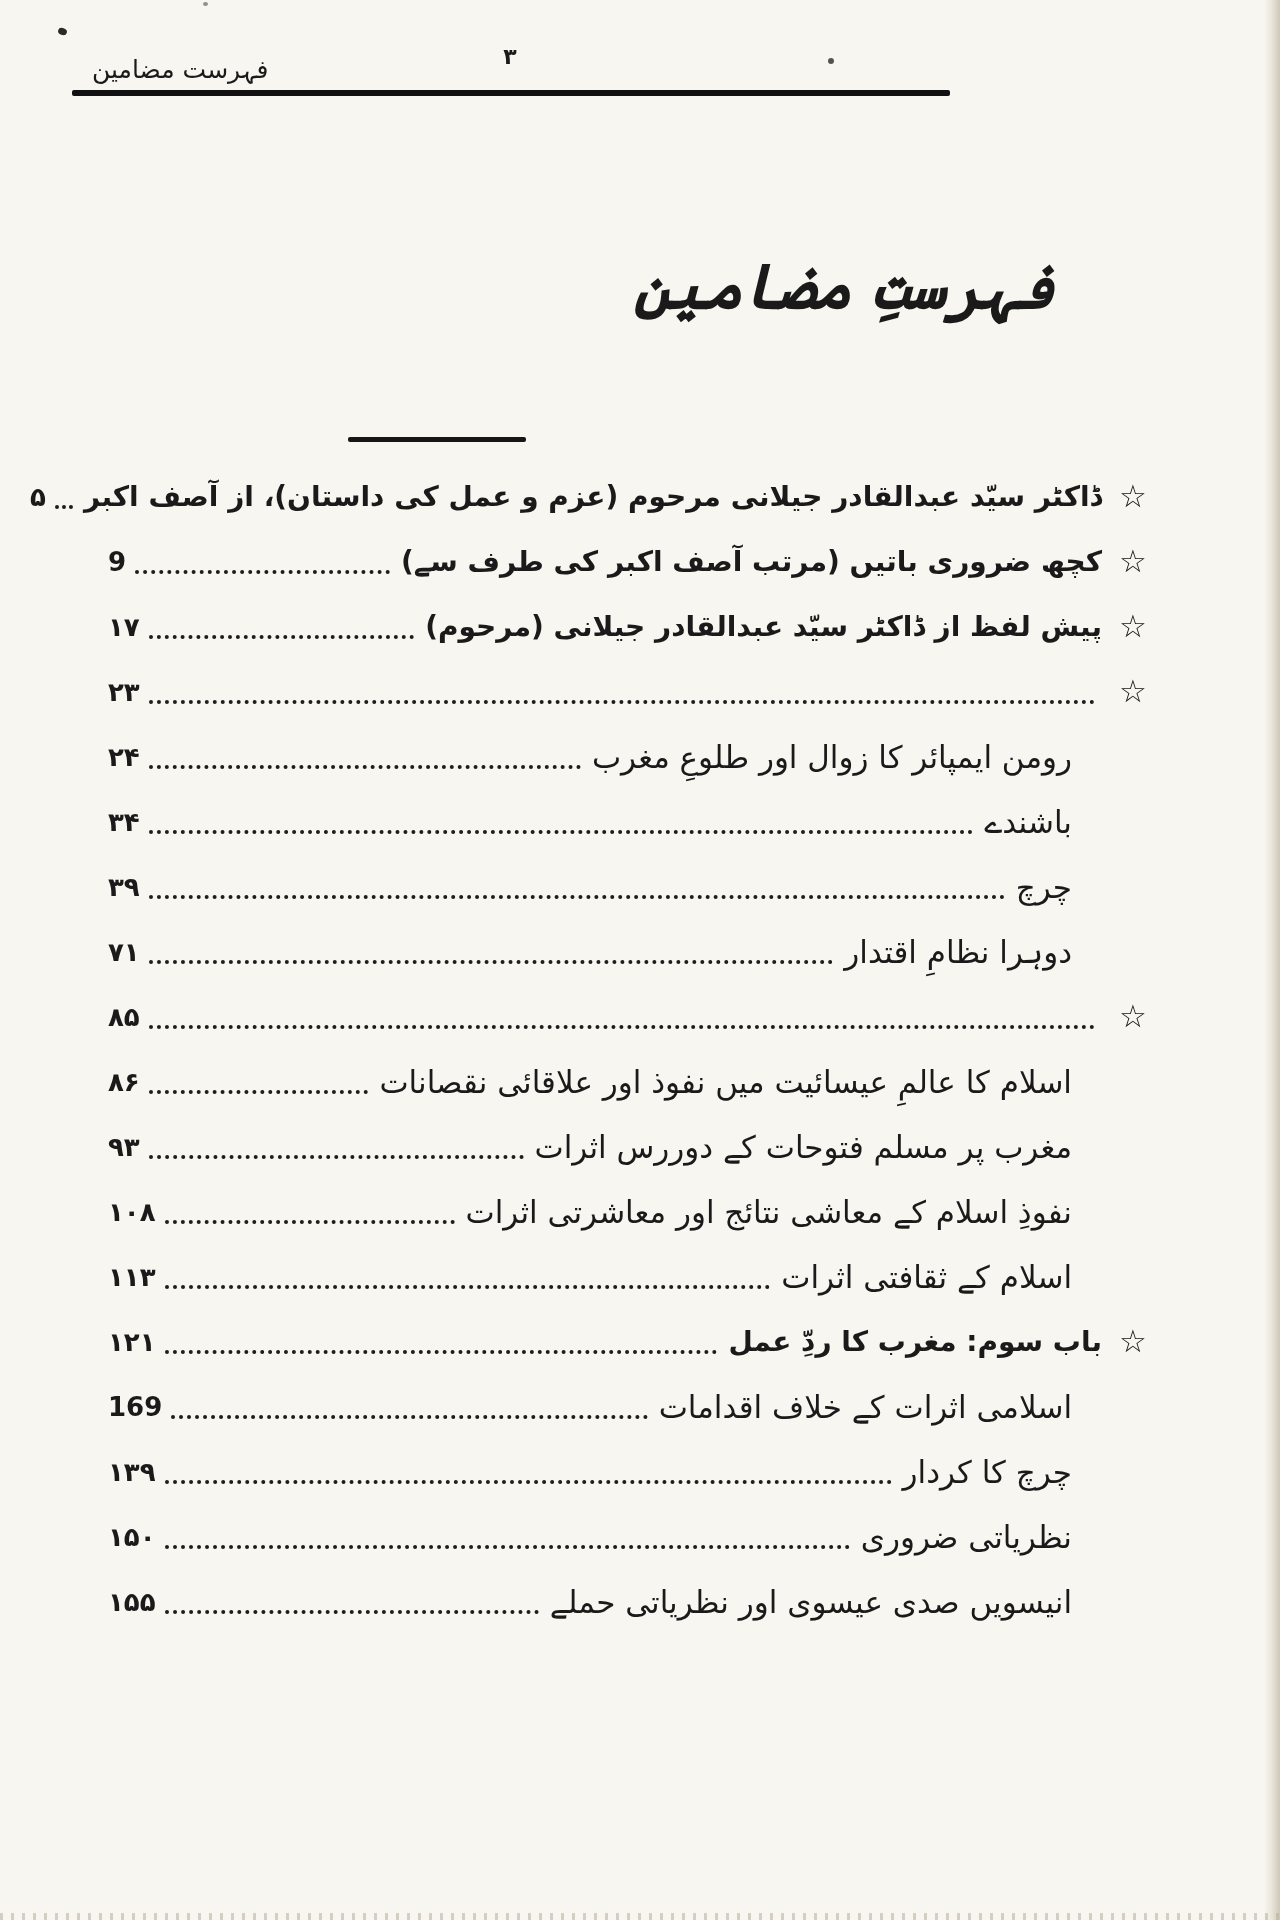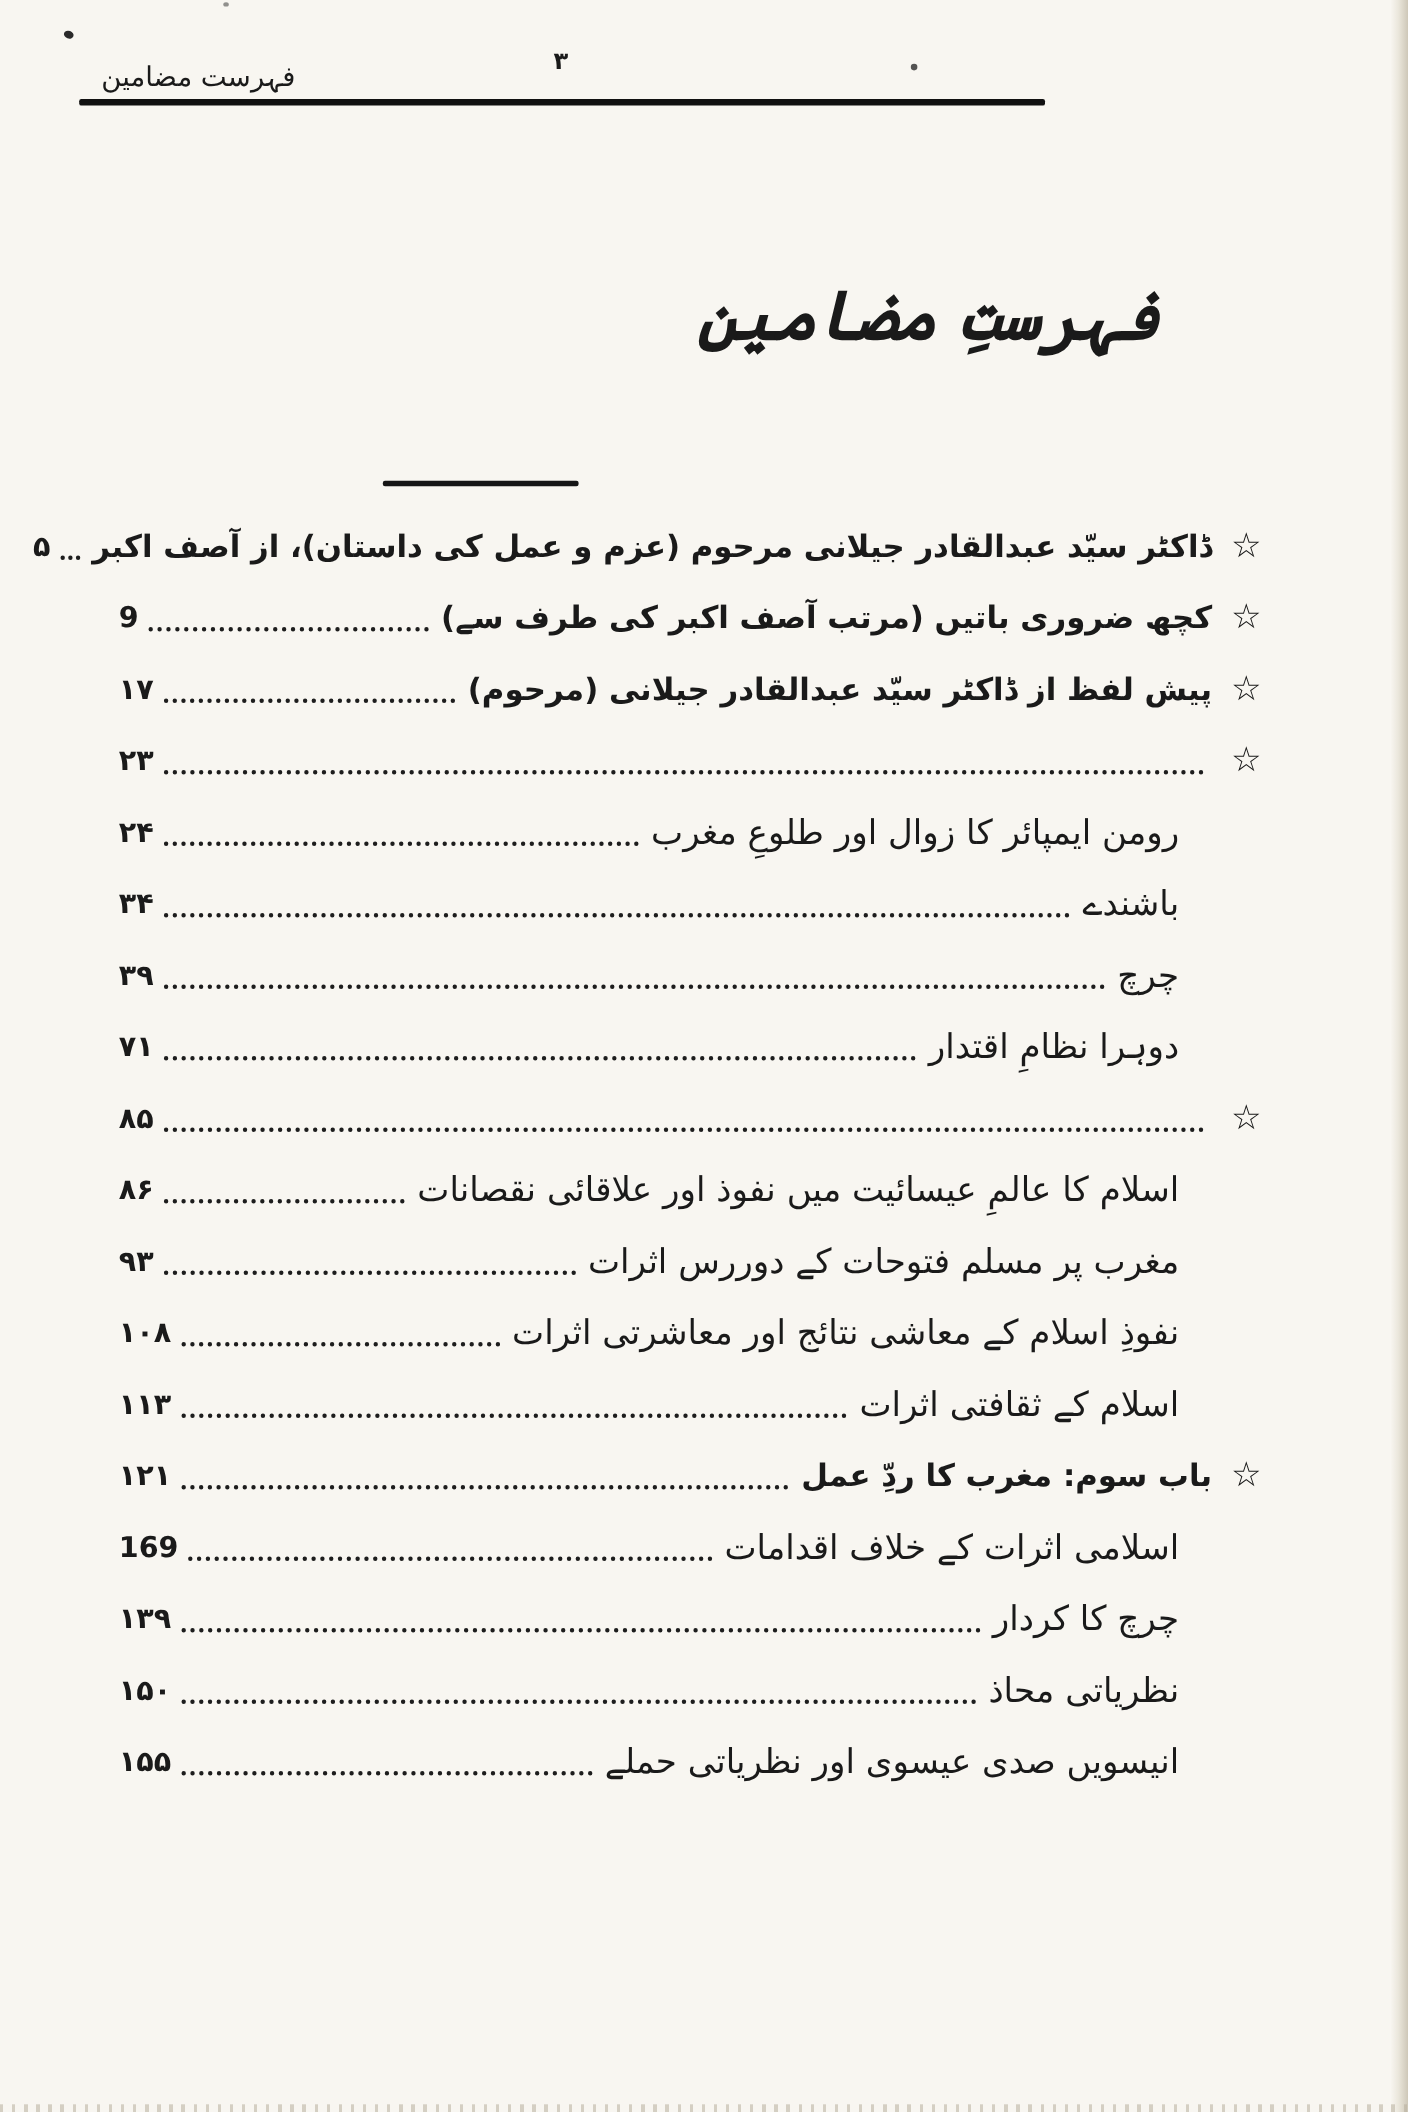--- a/index.html
+++ b/index.html
@@ -189,21 +189,21 @@
     <span class="page-no">169</span>
   </div>
     <div class="toc-row sub">
     <span class="star-cell"></span>
     <span class="entry-text">چرچ کا کردار</span>
     <span class="leader"></span>
     <span class="page-no">۱۳۹</span>
   </div>
     <div class="toc-row sub">
     <span class="star-cell"></span>
-    <span class="entry-text">نظریاتی محاذ</span>
+    <span class="entry-text">نظریاتی ضروری</span>
     <span class="leader"></span>
     <span class="page-no">۱۵۰</span>
   </div>
     <div class="toc-row sub">
     <span class="star-cell"></span>
     <span class="entry-text">انیسویں صدی عیسوی اور نظریاتی حملے</span>
     <span class="leader"></span>
     <span class="page-no">۱۵۵</span>
   </div>
   </div>

